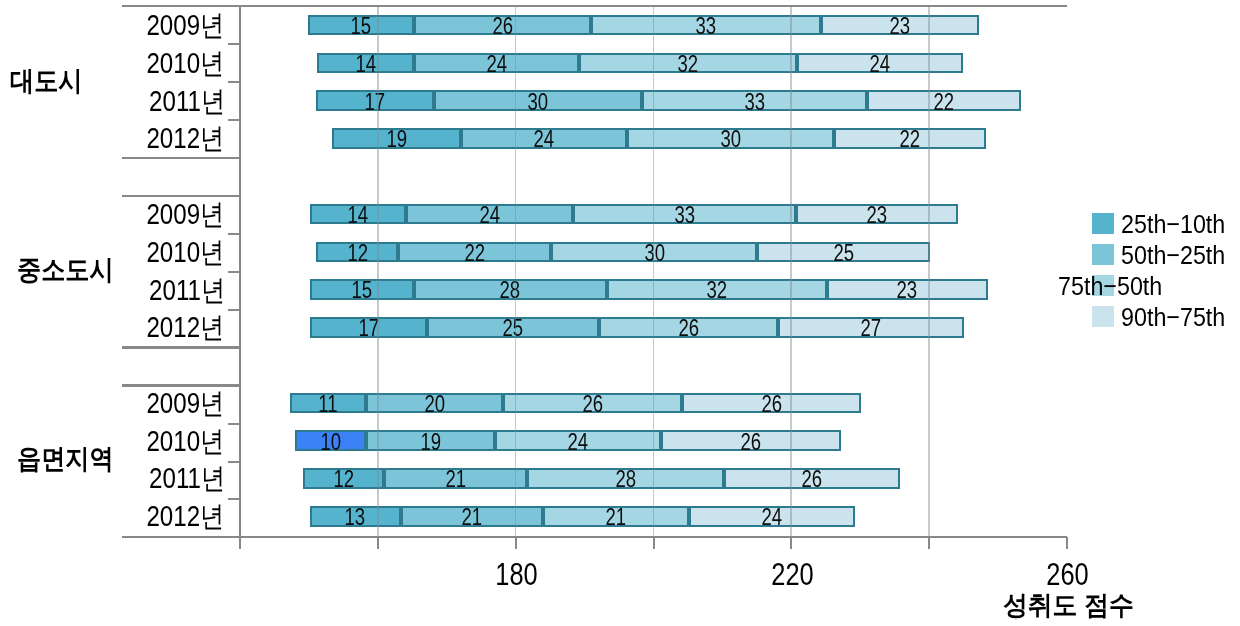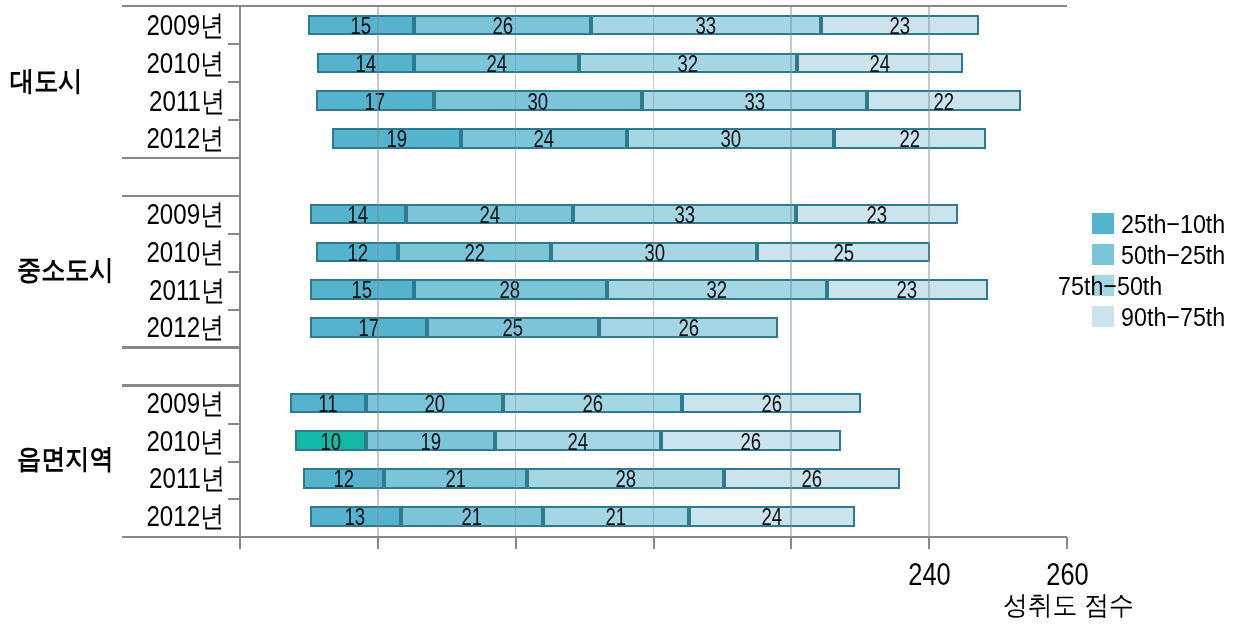--- a/index.html
+++ b/index.html
@@ -19,21 +19,21 @@
   .txt{display:inline-block;white-space:nowrap;}
   .grouplabel{position:absolute;font-size:27.3px;font-weight:bold;line-height:1;
               white-space:nowrap;}
   .grouplabel .txt{transform:scaleX(0.884);transform-origin:left center;}
   .yearlabel{position:absolute;font-size:28.6px;line-height:1;white-space:nowrap;
              text-align:right;}
   .yearlabel .txt{transform:scaleX(0.844);transform-origin:right center;}
   .ticklabel{position:absolute;font-size:30.5px;line-height:1;white-space:nowrap;
              text-align:center;}
   .ticklabel .txt{transform:scaleX(0.833);transform-origin:center center;}
-  .axistitle{position:absolute;font-size:26.4px;line-height:1;white-space:nowrap;}
+  .axistitle{position:absolute;font-size:26.4px;line-height:1;white-space:nowrap;font-weight:bold;}
   .axistitle .txt{transform:scaleX(0.940);transform-origin:left center;}
   
   .seg{position:absolute;box-sizing:border-box;border:2px solid #2e7b8f;}
   .seglabel{position:absolute;left:0;right:0;text-align:center;
             font-size:23.0px;color:#0d0d0d;line-height:1;}
   .seglabel .txt{transform:scaleX(0.807);transform-origin:center center;}
   
   .legend-swatch{position:absolute;width:21.5px;height:21px;}
   .legend-text{position:absolute;font-size:26.3px;line-height:1;white-space:nowrap;}
   .legend-text .txt{transform:scaleX(0.886);transform-origin:left center;}
@@ -154,39 +154,42 @@
   <div class="yearlabel" style="left:40px;width:184.7px;top:313.34px"><span class="txt">2012년</span></div>
   <div class="seg" style="left:309.59px;top:317.09px;width:117.82px;height:20.5px;background:#56b3cd">
       <div class="seglabel" style="top:-1.85px"><span class="txt">17</span></div>
     </div>
   <div class="seg" style="left:427.41px;top:317.09px;width:171.56px;height:20.5px;background:#7cc5d9">
       <div class="seglabel" style="top:-1.85px"><span class="txt">25</span></div>
     </div>
   <div class="seg" style="left:598.97px;top:317.09px;width:179.14px;height:20.5px;background:#a4d6e4">
       <div class="seglabel" style="top:-1.85px"><span class="txt">26</span></div>
     </div>
+  <div class="seg" style="left:778.11px;top:317.09px;width:186.03px;height:20.5px;background:#cae3ed">
+      <div class="seglabel" style="top:-1.85px"><span class="txt">27</span></div>
+    </div>
 
   <div class="grouplabel" style="left:17.4px;top:445.4px"><span class="txt">읍면지역</span></div>
   <div class="yearlabel" style="left:40px;width:184.7px;top:388.91px"><span class="txt">2009년</span></div>
   <div class="tick-h" style="left:228px;top:422.55px;width:12px"></div>
   <div class="seg" style="left:289.61px;top:392.66px;width:76.48px;height:20.5px;background:#56b3cd">
       <div class="seglabel" style="top:-1.85px"><span class="txt">11</span></div>
     </div>
   <div class="seg" style="left:366.09px;top:392.66px;width:137.11px;height:20.5px;background:#7cc5d9">
       <div class="seglabel" style="top:-1.85px"><span class="txt">20</span></div>
     </div>
   <div class="seg" style="left:503.2px;top:392.66px;width:179.14px;height:20.5px;background:#a4d6e4">
       <div class="seglabel" style="top:-1.85px"><span class="txt">26</span></div>
     </div>
   <div class="seg" style="left:682.34px;top:392.66px;width:178.45px;height:20.5px;background:#cae3ed">
       <div class="seglabel" style="top:-1.85px"><span class="txt">26</span></div>
     </div>
   <div class="yearlabel" style="left:40px;width:184.7px;top:426.69px"><span class="txt">2010년</span></div>
   <div class="tick-h" style="left:228px;top:460.5px;width:12px"></div>
-  <div class="seg" style="left:295.12px;top:430.44px;width:70.97px;height:20.5px;background:#14b8a6">
+  <div class="seg" style="left:295.12px;top:430.44px;width:70.97px;height:20.5px;background:#3b82f6">
       <div class="seglabel" style="top:-1.85px"><span class="txt">10</span></div>
     </div>
   <div class="seg" style="left:366.09px;top:430.44px;width:128.84px;height:20.5px;background:#7cc5d9">
       <div class="seglabel" style="top:-1.85px"><span class="txt">19</span></div>
     </div>
   <div class="seg" style="left:494.93px;top:430.44px;width:166.05px;height:20.5px;background:#a4d6e4">
       <div class="seglabel" style="top:-1.85px"><span class="txt">24</span></div>
     </div>
   <div class="seg" style="left:660.98px;top:430.44px;width:179.83px;height:20.5px;background:#cae3ed">
       <div class="seglabel" style="top:-1.85px"><span class="txt">26</span></div>
@@ -215,24 +218,25 @@
   <div class="seg" style="left:543.16px;top:506.01px;width:145.38px;height:20.5px;background:#a4d6e4">
       <div class="seglabel" style="top:-1.85px"><span class="txt">21</span></div>
     </div>
   <div class="seg" style="left:688.54px;top:506.01px;width:166.05px;height:20.5px;background:#cae3ed">
       <div class="seglabel" style="top:-1.85px"><span class="txt">24</span></div>
     </div>
 
   <div class="tick-v" style="left:239.1px;top:537.3px;height:12px"></div>
   <div class="tick-v" style="left:376.9px;top:537.3px;height:12px"></div>
   <div class="tick-v" style="left:514.7px;top:537.3px;height:12px"></div>
+  <div class="ticklabel" style="left:456.5px;width:120px;top:559px"><span class="txt">180</span></div>
   <div class="tick-v" style="left:652.5px;top:537.3px;height:12px"></div>
   <div class="tick-v" style="left:790.3px;top:537.3px;height:12px"></div>
+  <div class="ticklabel" style="left:732.1px;width:120px;top:559px"><span class="txt">220</span></div>
   <div class="tick-v" style="left:928.1px;top:537.3px;height:12px"></div>
-  <div class="ticklabel" style="left:869.9px;width:120px;top:559px"><span class="txt">240</span></div>
   <div class="tick-v" style="left:1065.9px;top:537.3px;height:12px"></div>
   <div class="ticklabel" style="left:1007.7px;width:120px;top:559px"><span class="txt">260</span></div>
 
   <div class="grid-v" style="left:239.2px;top:6px;height:531.3px"></div>
   <div class="grid-v" style="left:377px;top:6px;height:531.3px"></div>
   <div class="grid-v" style="left:514.8px;top:6px;height:531.3px"></div>
   <div class="grid-v" style="left:652.6px;top:6px;height:531.3px"></div>
   <div class="grid-v" style="left:790.4px;top:6px;height:531.3px"></div>
   <div class="grid-v" style="left:928.2px;top:6px;height:531.3px"></div>
   <div class="axistitle" style="left:1003.4px;top:592px"><span class="txt">성취도 점수</span></div>

